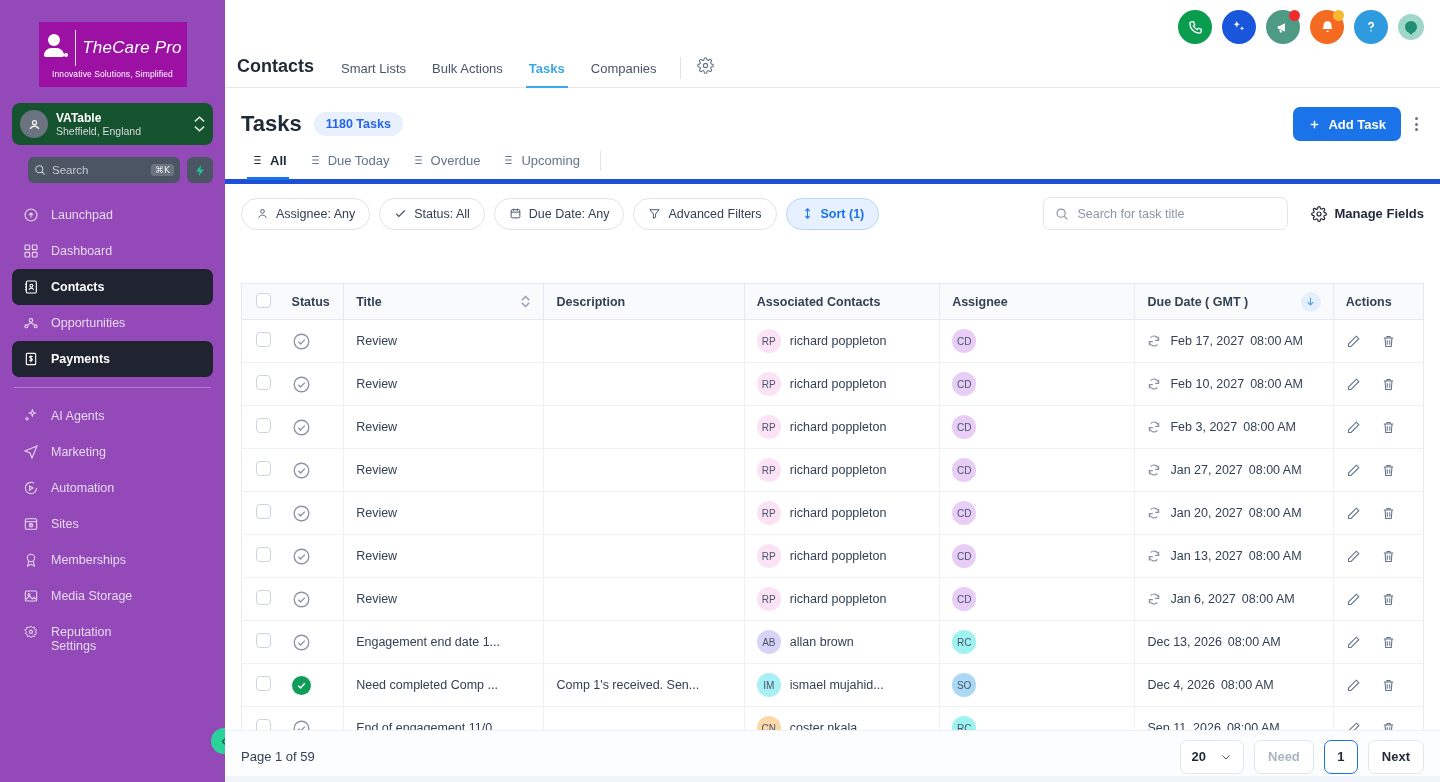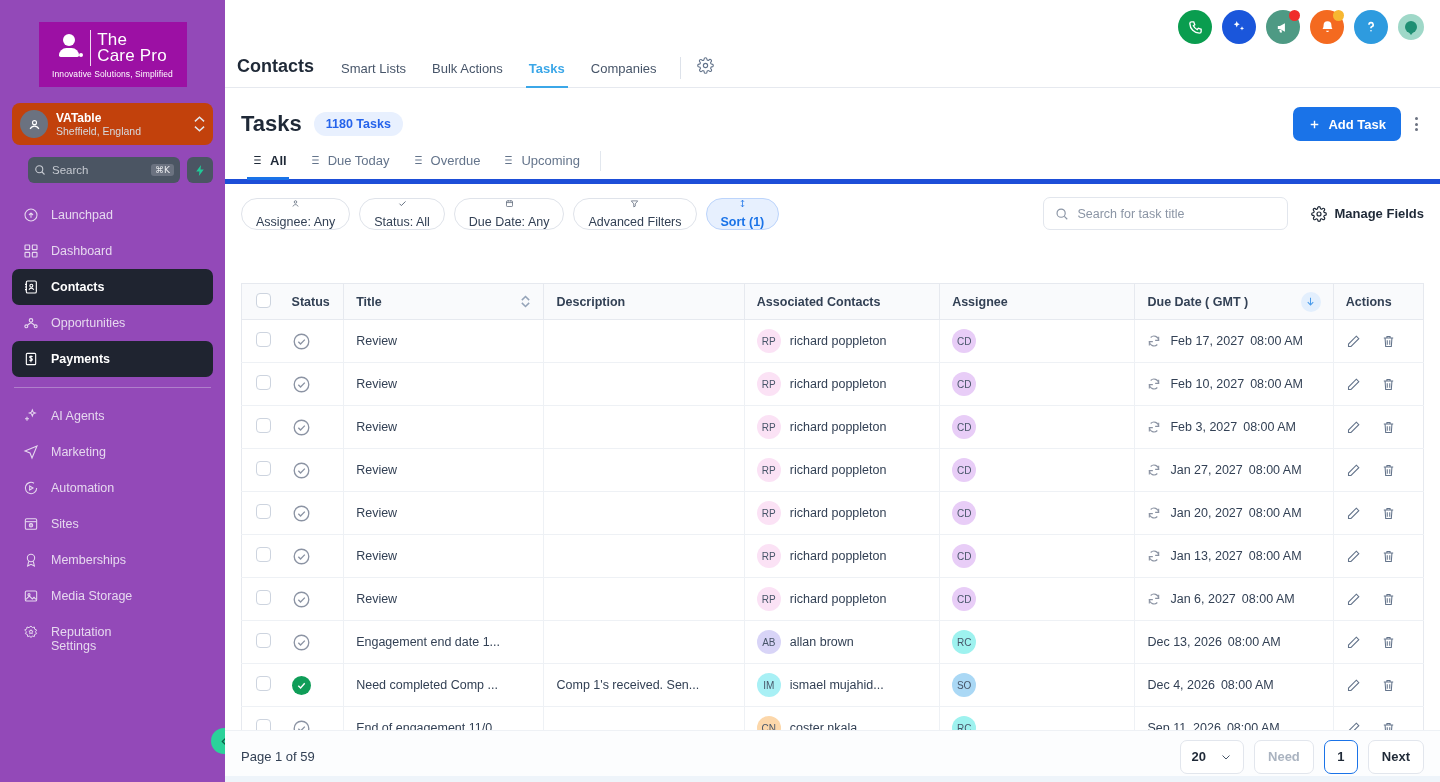--- a/index.html
+++ b/index.html
@@ -33,28 +33,28 @@
   }
   .logo-person .body {
     position: absolute; top: 17px; left: 1px; width: 20px; height: 9px;
     background: #fff; border-radius: 9px 9px 2px 2px;
   }
   .logo-person .dot {
     position: absolute; top: 22px; left: 21px; width: 4px; height: 4px;
     background: #fff; border-radius: 50%;
   }
   .logo-bar { width: 1px; height: 36px; background: #fff; opacity: .85; }
-  .logo-text { display: flex; flex-direction: column; line-height: .95; }
+  .logo-text { display: flex; flex-direction: row; line-height: .95; font-style: italic; }
   .logo-text .l1 { color: #fff; font-size: 17px; font-weight: 400; letter-spacing: .2px; }
   .logo-text .l2 { color: #fff; font-size: 17px; font-weight: 400; letter-spacing: .2px; }
   .logo-tag { color: #fff; font-size: 8.5px; margin-top: 3px; letter-spacing: .1px; }
 
   .account {
     margin: 16px 12px 0 12px; height: 42px; border-radius: 8px;
-    background: #c2410c; display: flex; align-items: center; padding: 0 8px; gap: 8px;
+    background: #14532d; display: flex; align-items: center; padding: 0 8px; gap: 8px;
     cursor: pointer;
   }
   .account .av {
     width: 28px; height: 28px; border-radius: 50%; background: #6b7280;
     display: flex; align-items: center; justify-content: center; flex: 0 0 28px;
   }
   .account .txt { flex: 1; min-width: 0; }
   .account .nm { color: #fff; font-size: 12px; font-weight: 700; line-height: 14px; }
   .account .sub { color: #d6d9de; font-size: 10.5px; line-height: 13px; }
   .chev2 { display: flex; flex-direction: column; gap: 2px; color: #e5e7eb; }
@@ -133,21 +133,21 @@
   .subtabs { display: flex; align-items: center; padding: 8px 16px 0 16px; border-bottom: 5px solid #1d4ed8; height: 40px; }
   .stab { display: flex; align-items: center; gap: 7px; font-size: 13px; color: #64748b; padding: 0 12px 11px 8px; cursor: pointer; position: relative; }
   .stab.active { color: #1f2937; font-weight: 600; }
   .stab.active::after { content: ''; position: absolute; left: 6px; right: 10px; bottom: -1px; height: 2.5px; background: #1a73e8; }
   .stab-sep { width: 1px; height: 20px; background: #e2e7ee; margin-left: 8px; margin-bottom: 9px; }
 
   .filters { display: flex; align-items: center; padding: 13px 16px; gap: 9px; }
   .chip {
     height: 32px; border: 1px solid #dfe3ea; border-radius: 17px; background: #fff;
     display: flex; align-items: center; gap: 7px; padding: 0 14px;
-    font-size: 12.5px; color: #334155; cursor: pointer; white-space: nowrap; flex-direction: column;
+    font-size: 12.5px; color: #334155; cursor: pointer; white-space: nowrap;
   }
   .chip.sel { background: #e7f0fe; border-color: #bcd4fb; color: #1a73e8; font-weight: 600; }
   .fspacer { flex: 1; }
   .searchfield {
     width: 245px; height: 33px; border: 1px solid #e2e6ed; border-radius: 7px;
     display: flex; align-items: center; gap: 8px; padding: 0 11px; background: #fff; cursor: text;
   }
   .searchfield .ph { color: #8b95a5; font-size: 12.5px; }
   .managefields { display: flex; align-items: flex-start; gap: 7px; margin-left: 14px; font-size: 13px; font-weight: 600; color: #1f2937; cursor: pointer; }
 

